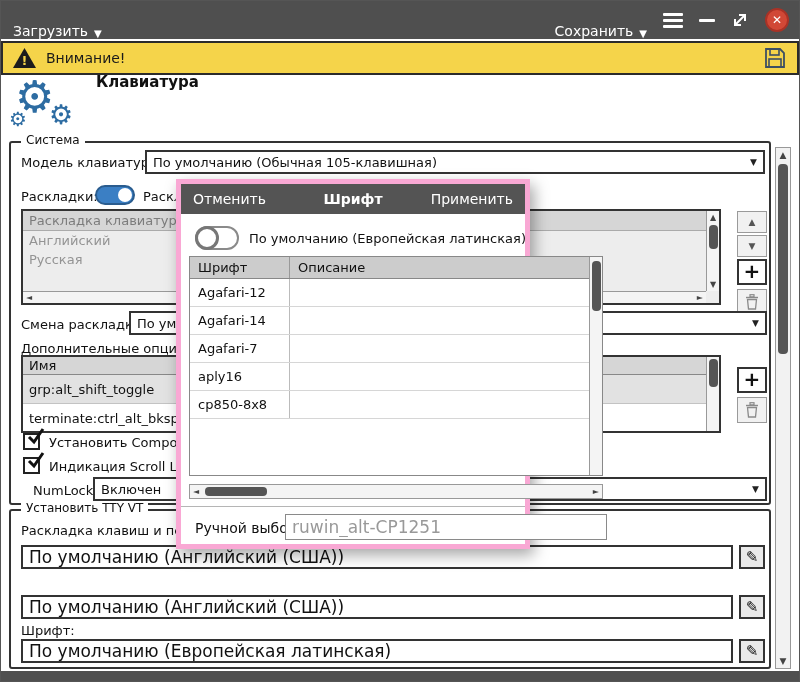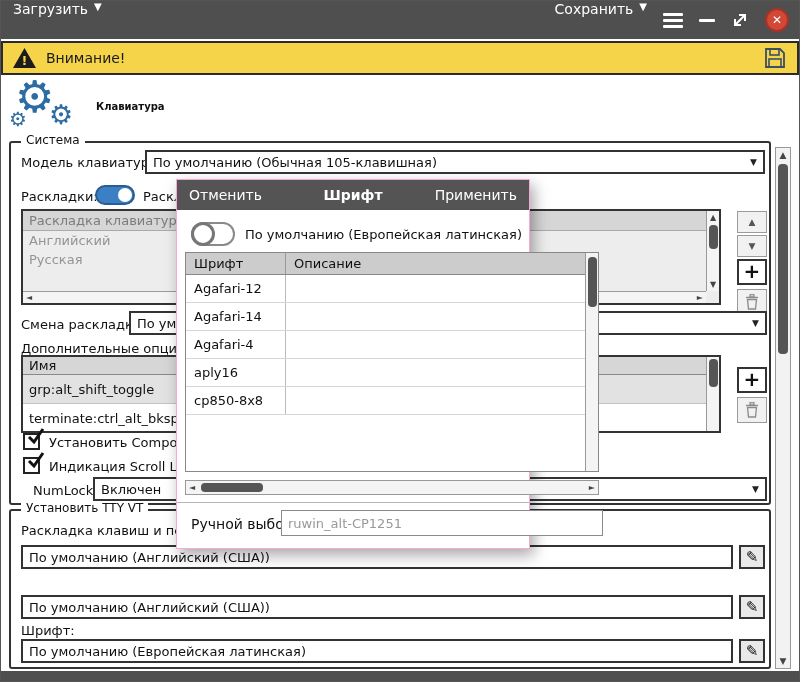--- a/index.html
+++ b/index.html
@@ -1,35 +1,35 @@
 <!DOCTYPE html>
 <html><head>
 <meta charset="utf-8">
 <style>
 *{margin:0;padding:0;box-sizing:border-box}
 body{font-family:"DejaVu Sans","Liberation Sans",sans-serif;font-size:13px;color:#111;background:#888}
 .screen{position:relative;width:800px;height:682px;background:#fff;overflow:hidden;border:1px solid #555}
 
 .topbar{position:absolute;left:0;top:0;width:100%;height:38px;background:#4f4f4f;color:#fff}
-.tb-btn{display:flex;align-items:flex-start;gap:6px;font-size:14px;cursor:pointer;height:38px}
+.tb-btn{display:flex;align-items:flex-end;gap:6px;font-size:14px;cursor:pointer;height:38px}
 #load-btn{position:absolute;left:12px;top:0}
 .tb-title{position:absolute;left:50%;top:0;transform:translateX(-50%);height:38px;display:flex;align-items:center;font-weight:bold;font-size:15px;white-space:nowrap}
 .tb-right{position:absolute;right:10px;top:0;height:38px;display:flex;align-items:center;gap:16px}
 .caret{font-size:10px}
 .hamburger{display:flex;flex-direction:column;gap:3px;cursor:pointer}
 .hamburger div{width:20px;height:3px;background:#fff;border-radius:1px}
 .mini{width:16px;height:3px;background:#fff;border-radius:1px;cursor:pointer}
 .close-btn{width:24px;height:24px;border-radius:50%;background:#d14836;border:2px solid #a93226;color:#fff;display:flex;align-items:center;justify-content:center;font-size:12px;font-weight:bold;cursor:pointer}
 
 .warnbar{position:absolute;left:0;top:40px;width:100%;height:34px;background:#f5d44a;border:2px solid #2b2b2b;display:flex;align-items:center;padding:0 10px;gap:10px}
 .warn-text{font-size:14px;color:#1a1a1a}
 .save-ico{margin-left:auto;cursor:pointer}
 
 .gear{position:absolute;color:#2d6ca2;line-height:1}
-.page-title{position:absolute;left:95px;top:100px;font-weight:bold;font-size:10px}
+.page-title{position:absolute;left:95px;top:72px;font-weight:bold;font-size:15px}
 .page-sub{position:absolute;left:95px;top:108px;font-size:14px}
 
 .group{position:absolute;border:2px solid #333;border-radius:3px}
 .group-legend{position:absolute;top:-10px;left:10px;background:#fff;padding:0 5px;font-size:12px;white-space:nowrap}
 .lbl{position:absolute;font-size:13px;white-space:nowrap}
 
 .sel{position:absolute;background:#fff;border:2px solid #333;display:flex;align-items:center;padding:0 24px 0 6px;font-size:13px;white-space:nowrap;overflow:hidden;cursor:pointer}
 .sel .arr{position:absolute;right:6px;top:50%;transform:translateY(-50%);font-size:9px;color:#222}
 
 .toggle{position:absolute;border-radius:13px;cursor:pointer}
@@ -52,24 +52,24 @@
 .plus{font-size:20px;font-weight:bold;line-height:1;margin-top:-2px}
 .tri{font-size:9px;color:#555}
 
 .table{position:absolute;border:2px solid #333;background:#fff;overflow:hidden}
 .tbl-header{height:18px;background:#d6d6d6;border-bottom:1px solid #888;display:flex;align-items:center;padding:0 6px;font-size:13px}
 .tbl-row{height:29px;display:flex;align-items:center;padding:0 6px;font-size:13px;border-bottom:1px solid #c3c3c3;cursor:pointer}
 
 .chk{position:absolute;width:17px;height:17px;border:2px solid #222;background:#fff;cursor:pointer}
 .chk svg{position:absolute;top:-8px;left:1px}
 
-.input{position:absolute;border:2px solid #333;background:#fff;font-size:13px;padding:0 6px;font-family:inherit;color:#111}
+.input{position:absolute;border:2px solid #333;background:#fff;font-size:17px;padding:0 6px;font-family:inherit;color:#111}
 .pencil-btn{position:absolute;display:flex;align-items:center;justify-content:center;background:#e9e9e9;border:2px solid #333;font-size:15px;cursor:pointer}
 
-.modal{position:absolute;left:175px;top:178px;width:354px;height:370px;background:#fff;border:1px solid #f9a8d4;box-shadow:4px 6px 14px rgba(0,0,0,.35);z-index:10}
+.modal{position:absolute;left:175px;top:178px;width:354px;height:370px;background:#fff;border:5px solid #f9a8d4;box-shadow:4px 6px 14px rgba(0,0,0,.35);z-index:10}
 .modal-header{position:absolute;left:0;top:0;width:100%;height:30px;background:#545454;color:#fff;display:flex;align-items:center;padding:0 12px;font-size:14px}
 .modal-title{position:absolute;left:50%;transform:translateX(-50%);font-weight:bold}
 .mh-btn{cursor:pointer}
 .mh-right{margin-left:auto}
 .ftable{position:absolute;left:8px;top:72px;width:414px;height:220px;border:1px solid #888;background:#fff}
 .ft-body{position:absolute;left:0;top:0;right:13px;bottom:0;overflow:hidden}
 .ft-header{display:flex;height:22px;background:#ccc;border-bottom:1px solid #888;font-size:13px}
 .ft-c1{width:100px;padding:0 8px;display:flex;align-items:center;border-right:1px solid #999}
 .ft-c2{flex:1;padding:0 8px;display:flex;align-items:center}
 .ft-row{display:flex;height:28px;border-bottom:1px solid #d6d6d6;font-size:13px;cursor:pointer}
@@ -268,21 +268,21 @@
         </div>
         <div class="ft-row">
             <div class="ft-c1">Agafari-12</div>
             <div class="ft-c2"></div>
           </div>
         <div class="ft-row">
             <div class="ft-c1">Agafari-14</div>
             <div class="ft-c2"></div>
           </div>
         <div class="ft-row">
-            <div class="ft-c1">Agafari-4</div>
+            <div class="ft-c1">Agafari-7</div>
             <div class="ft-c2"></div>
           </div>
         <div class="ft-row">
             <div class="ft-c1">aply16</div>
             <div class="ft-c2"></div>
           </div>
         <div class="ft-row">
             <div class="ft-c1">cp850-8x8</div>
             <div class="ft-c2"></div>
           </div>

